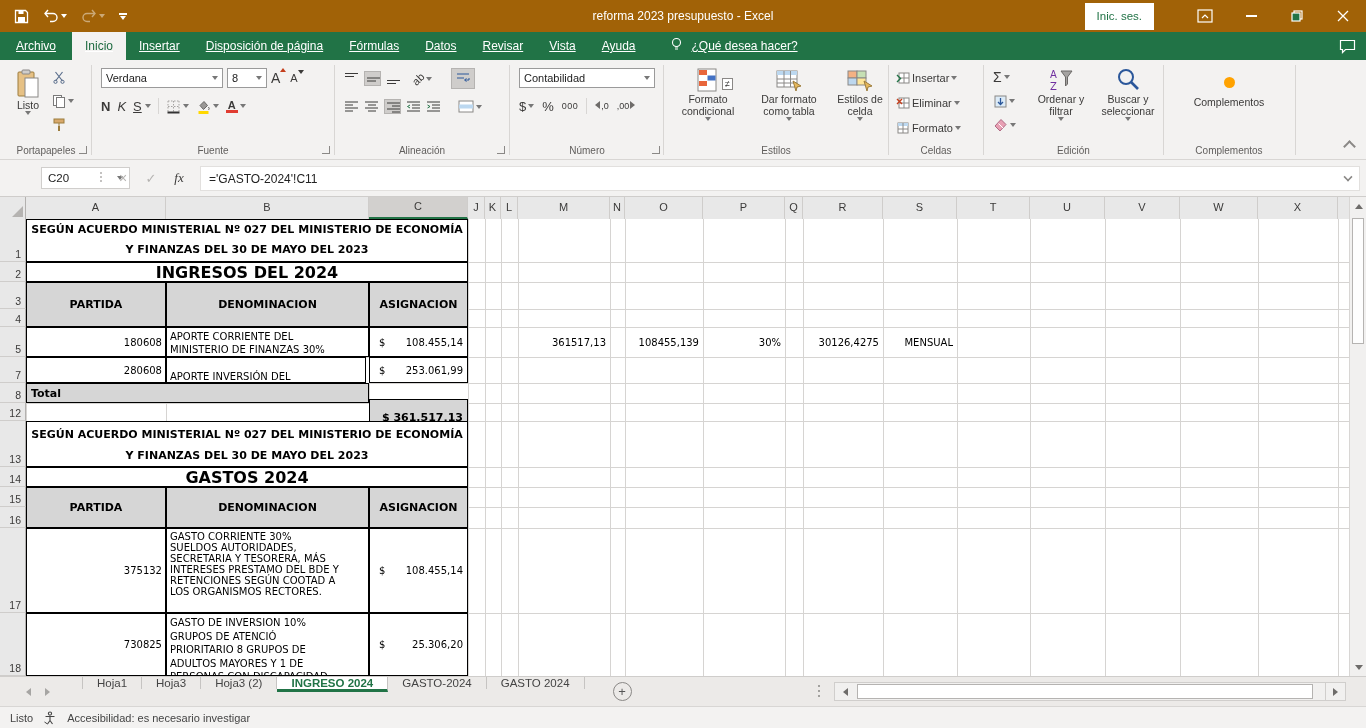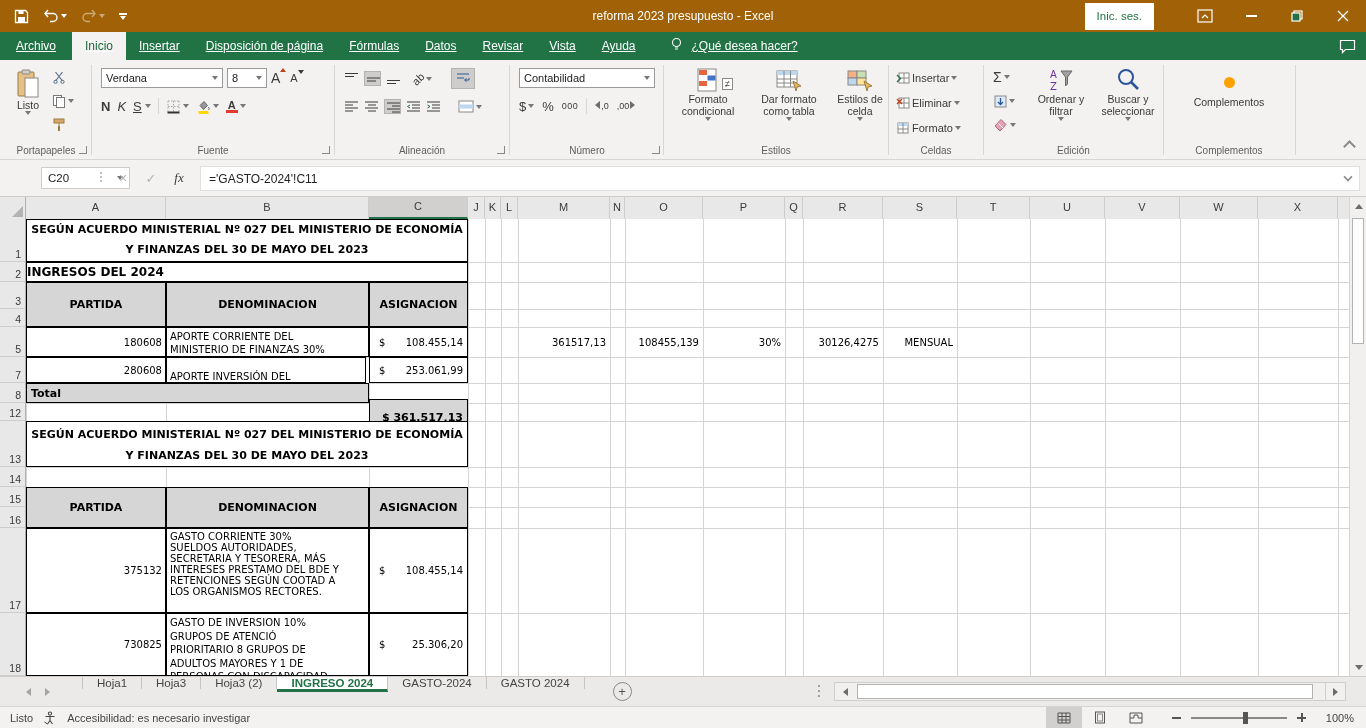--- a/index.html
+++ b/index.html
@@ -61,21 +61,21 @@
   .corner .tri { position:absolute; right:2px; bottom:2px; width:0; height:0; border-left:11px solid transparent; border-bottom:11px solid #b5b3b1; }
   .body { position:absolute; top:22px; left:0; width:1349px; height:457px; overflow:hidden; background:#fff; }
   .vline { position:absolute; top:0; bottom:0; width:1px; background:#d6d4d2; z-index:1; }
   .hline { position:absolute; left:26px; right:0; height:1px; background:#d6d4d2; z-index:1; }
   .gutter { position:absolute; left:0; top:0; width:26px; z-index:3; }
   .gut { width:26px; background:#e8e8e8; border-bottom:1px solid #cfcdcb; border-right:1px solid #b3b1af; display:flex; align-items:flex-end; justify-content:flex-end; padding:0 4px 1px 0; font-size:10.5px; color:#3b3a39; }
   .cell { position:absolute; z-index:2; font-family:"DejaVu Sans",sans-serif; }
   .tb { border:1px solid #000; background:#fff; }
   .thead { background:#d6d6d6; font-weight:bold; font-size:11px; display:flex; align-items:center; justify-content:center; }
   .btitle { font-weight:bold; font-size:11px; text-align:center; line-height:20px; white-space:pre-line; }
-  .stitle { font-weight:bold; font-size:12px; line-height:19px; }
+  .stitle { font-weight:bold; font-size:16px; text-align:center; line-height:19px; }
   .partida { font-size:10px; display:flex; align-items:center; justify-content:flex-end; padding-right:3px; }
   .denom { font-size:10px; line-height:13px; padding:2px 2px 0 3px; white-space:pre-line; overflow:hidden; }
   .money { font-size:10px; display:flex; align-items:center; justify-content:space-between; padding:0 4px 0 9px; }
   .totalrow { background:#d6d6d6; font-weight:bold; font-size:11px; display:flex; align-items:center; padding-left:4px; }
   .totalamt { background:#d6d6d6; font-weight:bold; font-size:11px; display:flex; align-items:center; justify-content:flex-end; padding-right:4px; }
   .aux { font-size:10px; display:flex; align-items:center; justify-content:flex-end; padding-right:4px; }
   .vscroll { position:absolute; top:197px; right:0; width:17px; height:479px; background:#f1f0ef; border-left:1px solid #d8d6d4; }
   .sarrow { position:absolute; left:0; width:17px; height:18px; display:flex; align-items:center; justify-content:center; }
   .tri-up { width:0;height:0;border-left:4px solid transparent;border-right:4px solid transparent;border-bottom:5px solid #6e6c6a; }
   .tri-dn { width:0;height:0;border-left:4px solid transparent;border-right:4px solid transparent;border-top:5px solid #6e6c6a; }
@@ -613,20 +613,21 @@
       <div class="cell tb totalamt" style="left:369px;top:180px;width:99px;height:36px;">$ 361.517,13</div>
 
       <div class="cell aux" style="left:518px;top:108px;width:92px;height:30px;">361517,13</div>
       <div class="cell aux" style="left:625px;top:108px;width:78px;height:30px;">108455,139</div>
       <div class="cell aux" style="left:703px;top:108px;width:82px;height:30px;">30%</div>
       <div class="cell aux" style="left:803px;top:108px;width:80px;height:30px;">30126,4275</div>
       <div class="cell aux" style="left:883px;top:108px;width:74px;height:30px;">MENSUAL</div>
 
       <div class="cell tb btitle" style="left:26px;top:202px;width:442px;height:46px;line-height:21px;padding-top:2px;">SEGÚN ACUERDO MINISTERIAL Nº 027 DEL MINISTERIO DE ECONOMÍA
 Y FINANZAS DEL 30 DE MAYO DEL 2023</div>
+      <div class="cell tb stitle" style="left:26px;top:248px;width:442px;height:20px;">GASTOS 2024</div>
       <div class="cell tb thead" style="left:26px;top:268px;width:140px;height:41px;">PARTIDA</div>
       <div class="cell tb thead" style="left:166px;top:268px;width:203px;height:41px;">DENOMINACION</div>
       <div class="cell tb thead" style="left:369px;top:268px;width:99px;height:41px;">ASIGNACION</div>
 
       <div class="cell tb partida" style="left:26px;top:309px;width:140px;height:85px;">375132</div>
       <div class="cell tb denom" style="left:166px;top:309px;width:203px;height:85px;line-height:11px;">GASTO CORRIENTE 30%
 SUELDOS AUTORIDADES,
 SECRETARIA Y TESORERA, MÁS
 INTERESES PRESTAMO DEL BDE Y
 RETENCIONES SEGÚN COOTAD A
@@ -694,40 +695,15 @@
       <span>Listo</span>
       <span style="display:flex;align-items:center;">
         <svg width="14" height="14" viewBox="0 0 14 14">
             <circle cx="7" cy="2.6" r="1.6" fill="none" stroke="#444" stroke-width="1.1"></circle>
             <path d="M2.5 5.5 h9 M7 5.5 v4 M7 9.5 l-2.5 3.5 M7 9.5 l2.5 3.5" fill="none" stroke="#444" stroke-width="1.1"></path>
             <path d="M1.5 11 l3 2" stroke="#444"></path>
           </svg>
       </span>
       <span>Accesibilidad: es necesario investigar</span>
     </div>
-    <div class="st-right">
-      <div class="viewbtn active">
-        <svg width="14" height="12">
-            <path d="M1 1h12v10h-12z M1 4.5h12 M1 8h12 M5 1v10 M9 1v10" fill="none" stroke="#555"></path>
-          </svg>
-      </div>
-      <div class="viewbtn">
-        <svg width="14" height="13">
-            <rect x="2.5" y="1" width="9" height="11" fill="none" stroke="#555"></rect>
-            <rect x="4.5" y="3" width="5" height="7" fill="none" stroke="#8a8886"></rect>
-          </svg>
-      </div>
-      <div class="viewbtn">
-        <svg width="14" height="12">
-            <path d="M1 1 h12 v10 h-12 z" fill="none" stroke="#555"></path>
-            <path d="M1 6 h4 v-3 h4 v3 h4" fill="none" stroke="#555"></path>
-          </svg>
-      </div>
-      <span class="zoomminus"></span>
-      <span class="zoomtrack">
-          <span class="zoomhandle"></span>
-        </span>
-      <span class="zoomplus"></span>
-      <span class="zoomlabel">100%</span>
-    </div>
   </div>
 
 </div>
 
 </body></html>

